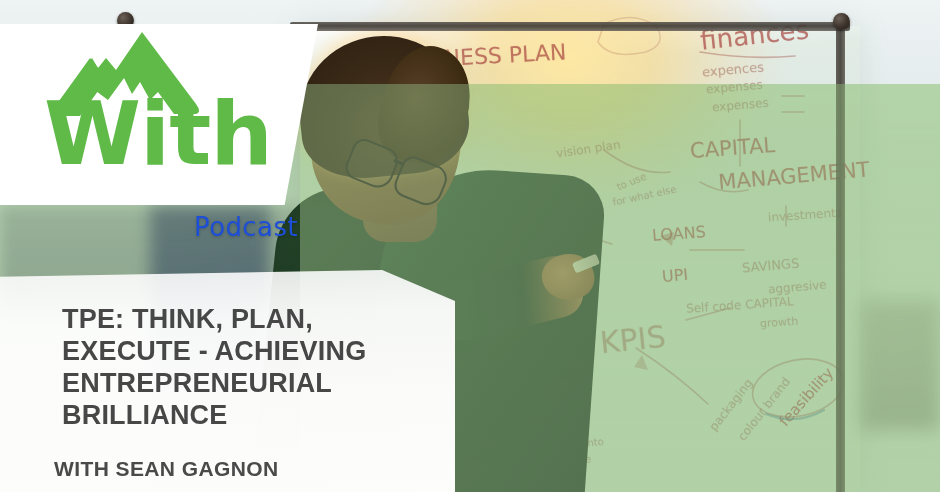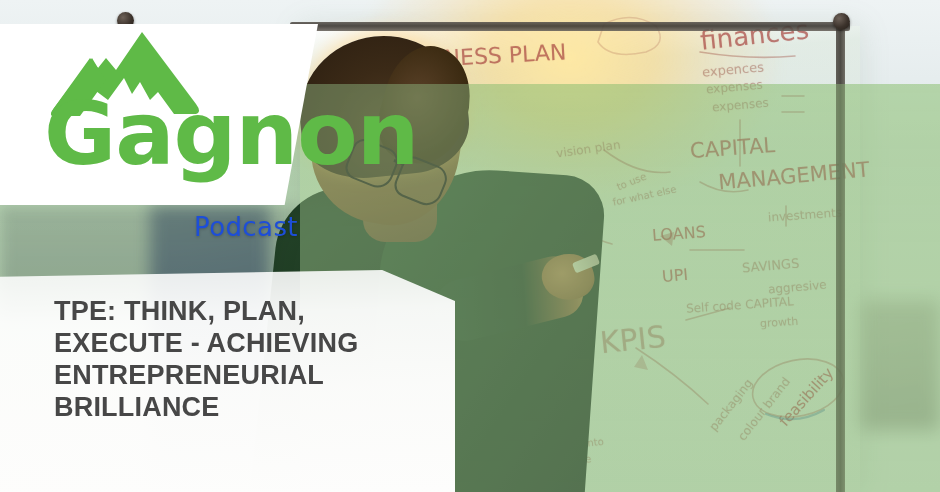--- a/index.html
+++ b/index.html
@@ -291,21 +291,21 @@
     text-shadow: 0 1px 3px rgba(0,0,0,.22);
   }
 
   
   .title-block {
     position: absolute;
     left: 54px; top: 296px;
     width: 380px;
   }
   .episode-title {
-    margin: 0;
+    margin: 8px;
     font-size: 27px;
     line-height: 1.185;
     font-weight: 700;
     letter-spacing: .2px;
     color: #474747;
     font-family: "Liberation Sans", sans-serif;
     text-transform: uppercase;
   }
   .episode-guest {
     margin: 25px 0 0 0;
@@ -412,24 +412,25 @@
     <div class="green-wash-2"></div>
   </div>
 
   <div class="panel-logo"></div>
 
   <div class="logo-wrap">
     <svg class="logo-mountain" viewBox="0 0 180 100">
       <path d="M96 2 L150 74 Q156 82 150 84 L128 84 L112 62 L104 70 L94 52 L86 64 L78 48 L62 70 L46 58 L30 80 Q24 86 32 86 L8 86 Q2 86 8 78 L44 28 L52 38 L60 28 L70 40 Z" fill="#5fba47"></path>
       <path d="M46 28 L8 78 Q2 86 8 86 L34 86 L60 50 L52 38 Z" fill="#5fba47"></path>
     </svg>
-    <div class="logo-elite">Gagnon</div>
+    <div class="logo-elite">With</div>
   </div>
 
   <div class="podcast-label">Podcast</div>
 
   <div class="panel-title"></div>
 
   <div class="title-block">
     <h1 class="episode-title">TPE: Think, Plan, Execute - Achieving Entrepreneurial Brilliance</h1>
+    <div class="episode-guest">With Sean Gagnon</div>
   </div>
 
 </div>
 
 </body></html>

